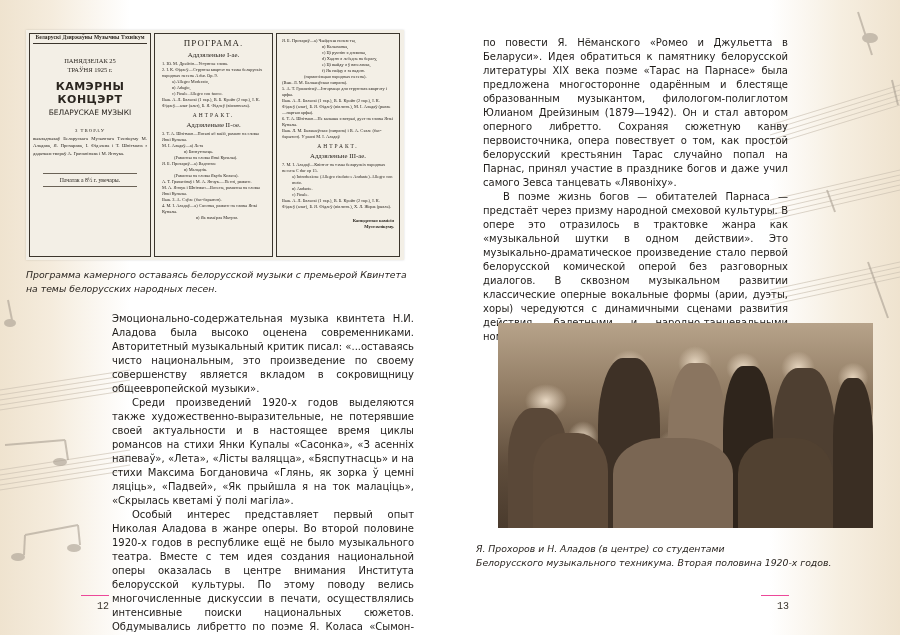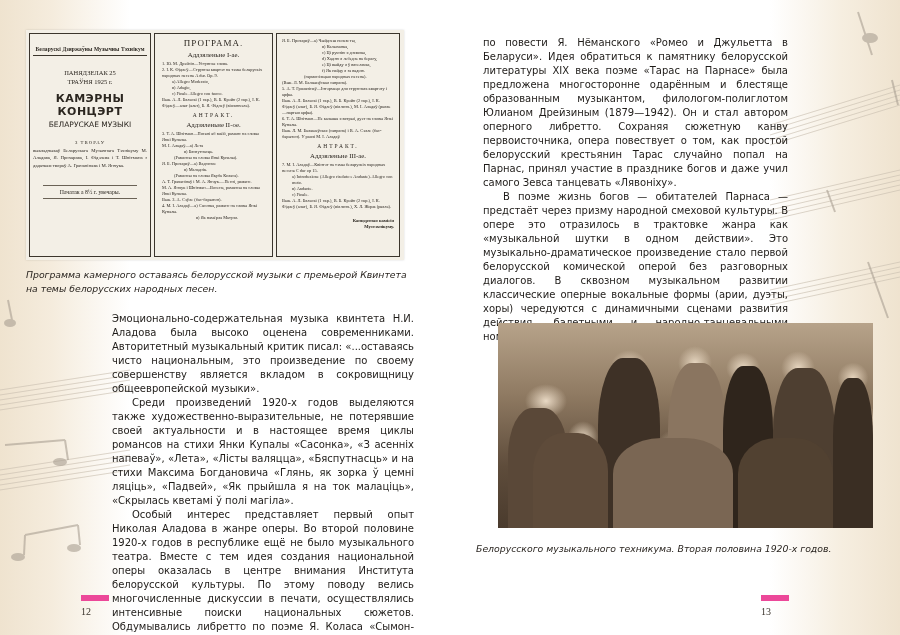--- a/index.html
+++ b/index.html
@@ -29,21 +29,21 @@
     position:absolute; left:26px; top:30px; width:378px; height:230px;
     background:#f3efe6;
     box-shadow:0 0 2px rgba(0,0,0,.15);
   }
   .program .panel {
     position:absolute; top:3px; bottom:3px;
     border:1px solid #3b352c;
     font-family:"Liberation Serif", serif;
     color:#2b2620;
   }
-  .p1 { left:3px; width:122px; padding:12px 3px; box-sizing:border-box; text-align:center; }
+  .p1 { left:3px; width:122px; padding:0 3px; box-sizing:border-box; text-align:center; }
   .p2 { left:128px; width:119px; padding:4px 7px; box-sizing:border-box; }
   .p3 { left:250px; width:124px; padding:4px 5px; box-sizing:border-box; }
   .p1 .org { font-size:5.5px; font-weight:bold; letter-spacing:.1px; border-bottom:1px solid #3b352c; padding-bottom:3px; }
   .p1 .date { font-size:6.5px; margin-top:12px; line-height:9px; }
   .p1 .title { font-size:11px; font-weight:bold; margin-top:6px; letter-spacing:.5px; font-family:"DejaVu Sans", sans-serif; }
   .p1 .subtitle { font-size:7.5px; margin-top:2px; font-family:"DejaVu Sans", sans-serif; }
   .p1 .works { font-size:4.8px; margin-top:10px; line-height:7.5px; text-align:justify; }
   .p1 .works .hdr { text-align:center; letter-spacing:1px; }
   .p1 .start { font-size:5.8px; margin:16px 10px 0; border-top:1px solid #6a6256; border-bottom:1px solid #6a6256; padding:3px 0; }
   .p2 h4 { margin:0; text-align:center; font-size:9px; font-weight:normal; letter-spacing:1px; }
@@ -79,22 +79,22 @@
       radial-gradient(ellipse 22px 22px at 355px 55px, #e6d4bd 0%, rgba(0,0,0,0) 70%),
       radial-gradient(ellipse 22px 24px at 85px 115px, #e8d8c2 0%, rgba(0,0,0,0) 70%),
       radial-gradient(ellipse 28px 40px at 175px 135px, #d9c6ac 0%, rgba(0,0,0,0) 70%),
       radial-gradient(ellipse 22px 24px at 290px 105px, #e2d0b8 0%, rgba(0,0,0,0) 70%),
       radial-gradient(ellipse 20px 22px at 370px 100px, #e6d5bf 0%, rgba(0,0,0,0) 70%),
       linear-gradient(180deg,#b7a38a 0%, #8f7a62 35%, #5e4c3b 70%, #4a3b2d 100%);
   }
   .photo .fig { position:absolute; bottom:0; border-radius:40% 40% 0 0; }
 
   .pnum {
-    position:absolute; font-family:Liberation Serif, serif; font-size:10px; color:#3a342c;
-    text-align:left; width:28px; padding-top:5px; border-top:6px solid #ec4899;
+    position:absolute; font-family:Liberation Mono, monospace; font-size:10px; color:#3a342c;
+    text-align:right; width:28px; padding-top:5px; border-top:1px solid #ec4899;
   }
   .pnum-left { left:81px; top:595px; }
   .pnum-right { left:311px; top:595px; }
 </style>
 </head>
 <body>
 
 <div class="spread">
 
   <div class="page page-left">
@@ -249,18 +249,19 @@
       <div class="fig" style="left:170px;width:58px;height:165px;background:#8a7560;"></div>
       <div class="fig" style="left:225px;width:50px;height:162px;background:#2f251c;"></div>
       <div class="fig" style="left:275px;width:62px;height:160px;background:#4e3f31;"></div>
       <div class="fig" style="left:335px;width:40px;height:150px;background:#3a2e23;"></div>
       <div class="fig" style="left:35px;width:75px;height:95px;background:#5e4b3a;"></div>
       <div class="fig" style="left:115px;width:120px;height:90px;background:#7a6653;"></div>
       <div class="fig" style="left:240px;width:95px;height:90px;background:#514131;"></div>
     </div>
 
     <div class="caption cap-right">
+      <div>Я. Прохоров и Н. Аладов (в центре) со студентами</div>
       <div>Белорусского музыкального техникума. Вторая половина 1920-х годов.</div>
     </div>
 
     <div class="pnum pnum-right">13</div>
   </div>
 </div>
 
 </body></html>

